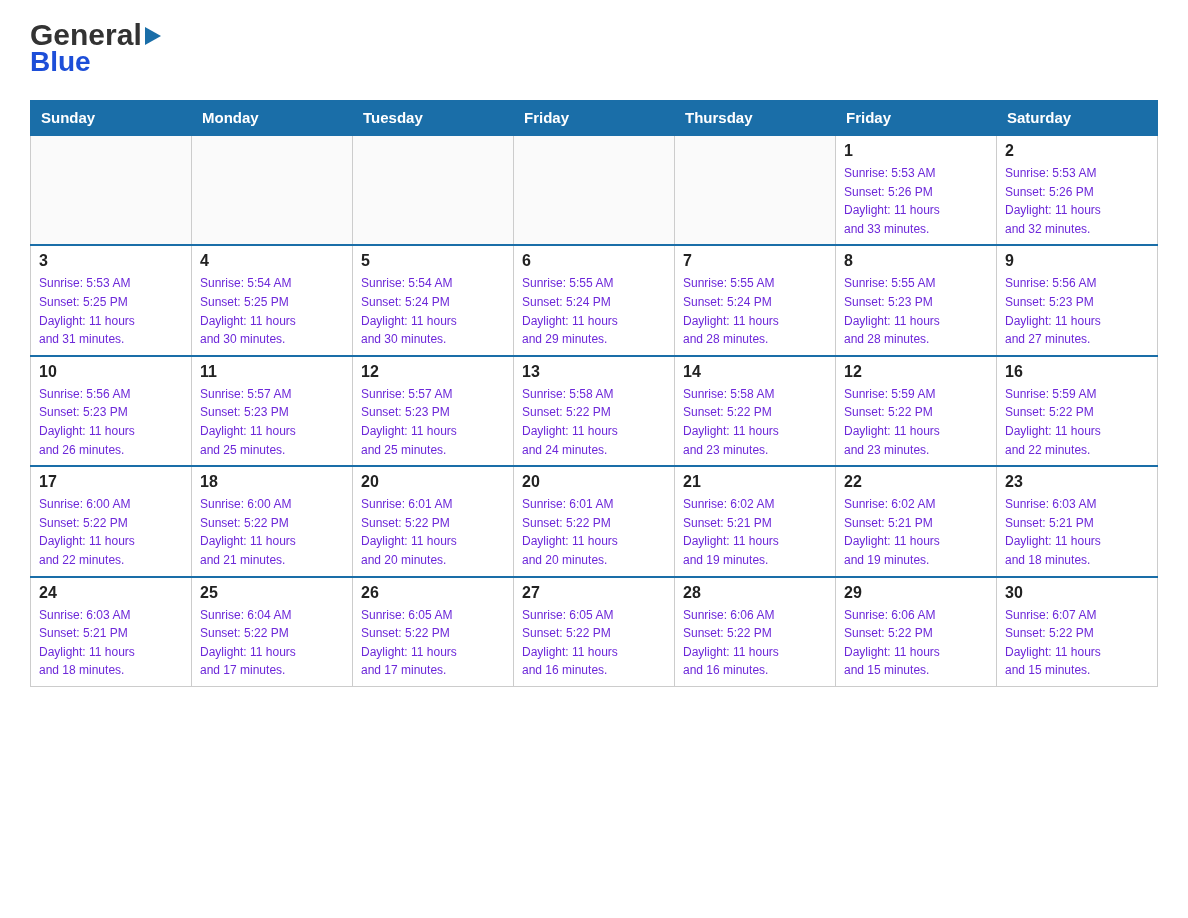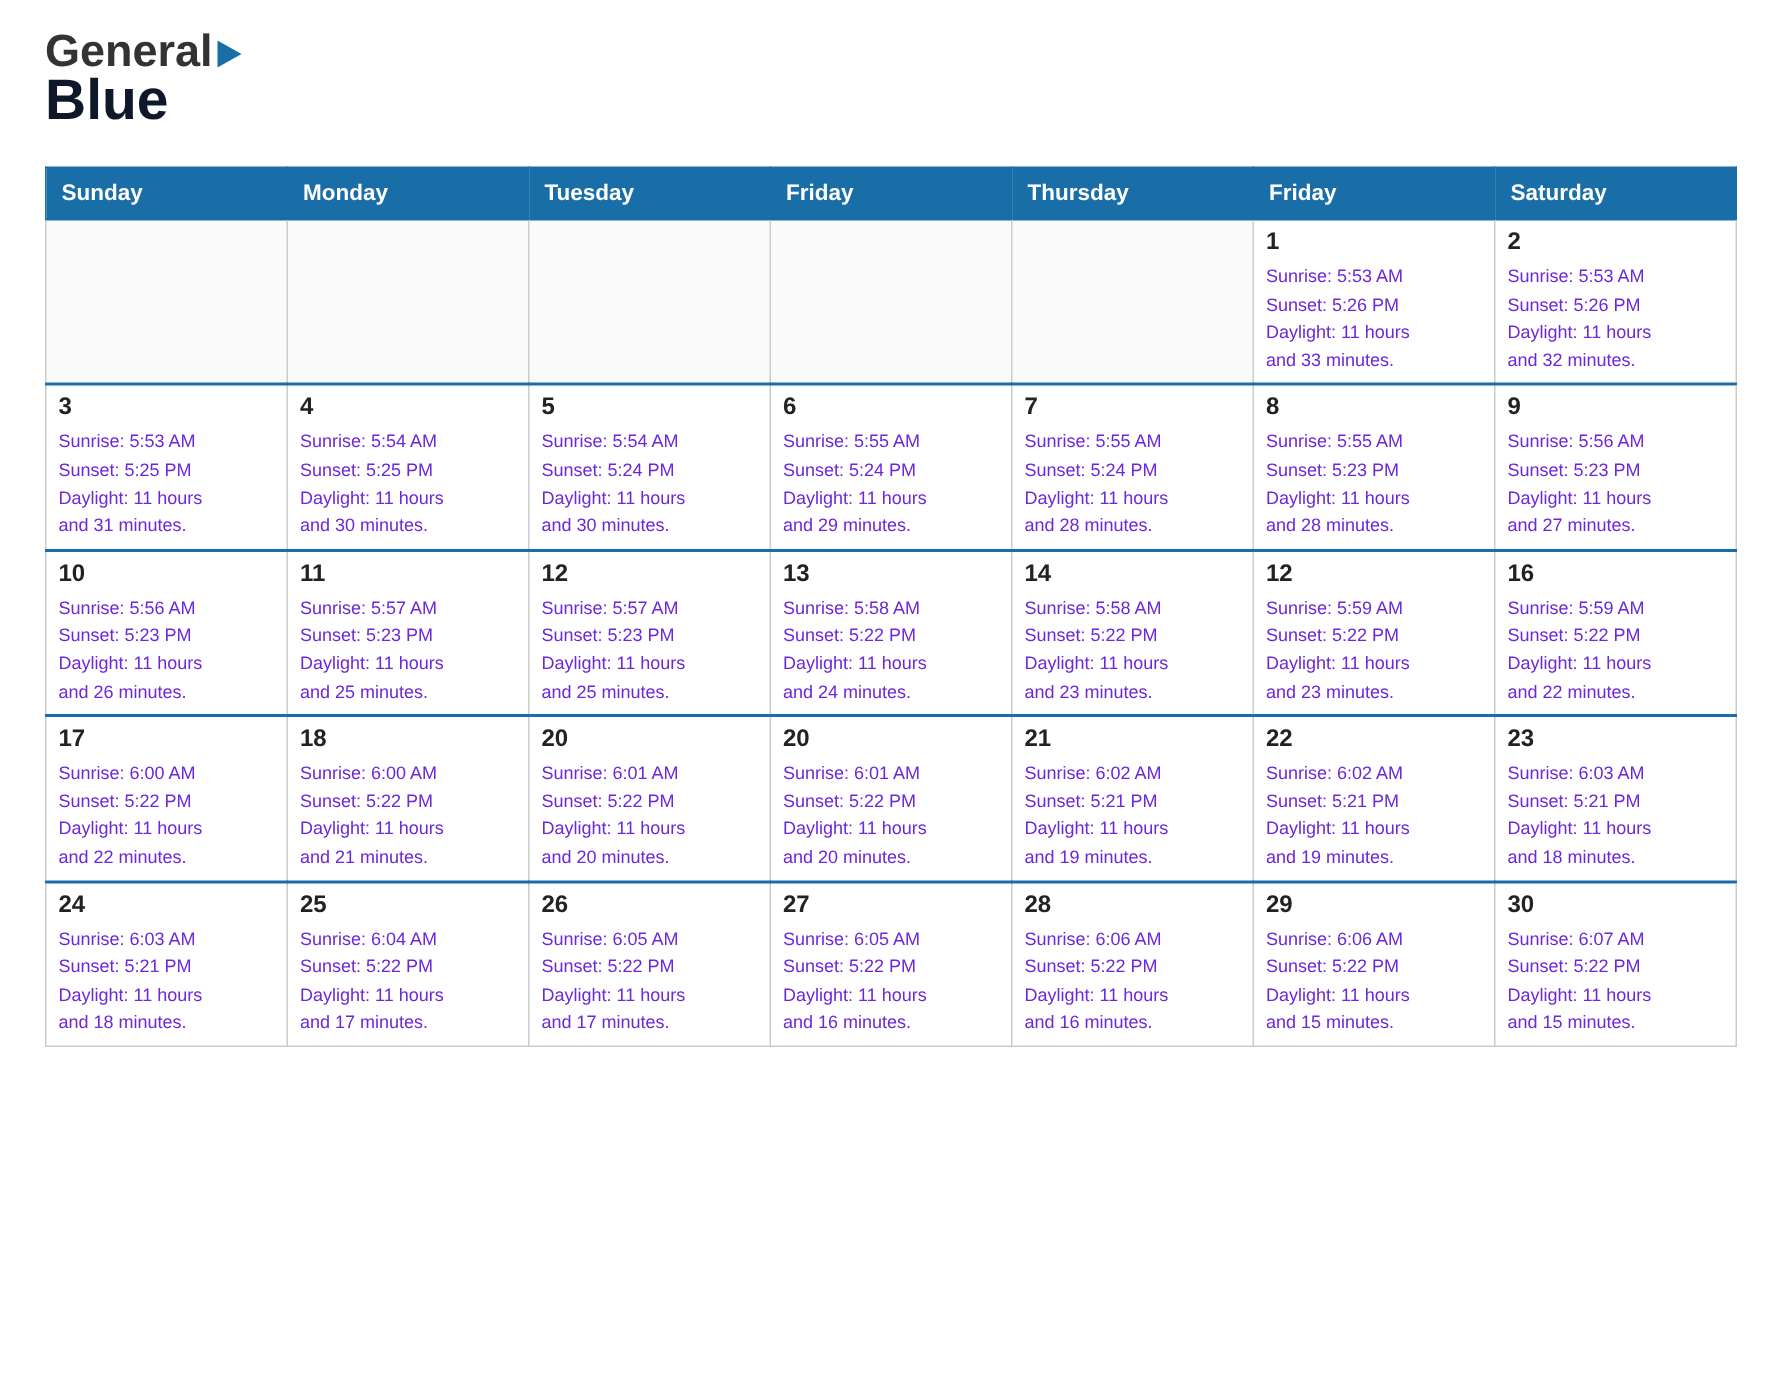--- a/index.html
+++ b/index.html
@@ -93,23 +93,23 @@
       display: inline-block;
       width: 0;
       height: 0;
       border-top: 9px solid transparent;
       border-bottom: 9px solid transparent;
       border-left: 16px solid #1a6ea8;
       margin-left: 3px;
       margin-bottom: -2px;
     }
     .logo-line2 {
-      font-size: 38px;
-      font-weight: bold;
-      color: #0f172a;
+      font-size: 28px;
+      font-weight: bold;
+      color: #1d4ed8;
       margin-top: -4px;
     }
   </style>
 </head>
 <body>
 
 <div class="header">
   <div class="logo">
     <div class="logo-line1">
       <span class="logo-name">General</span>

